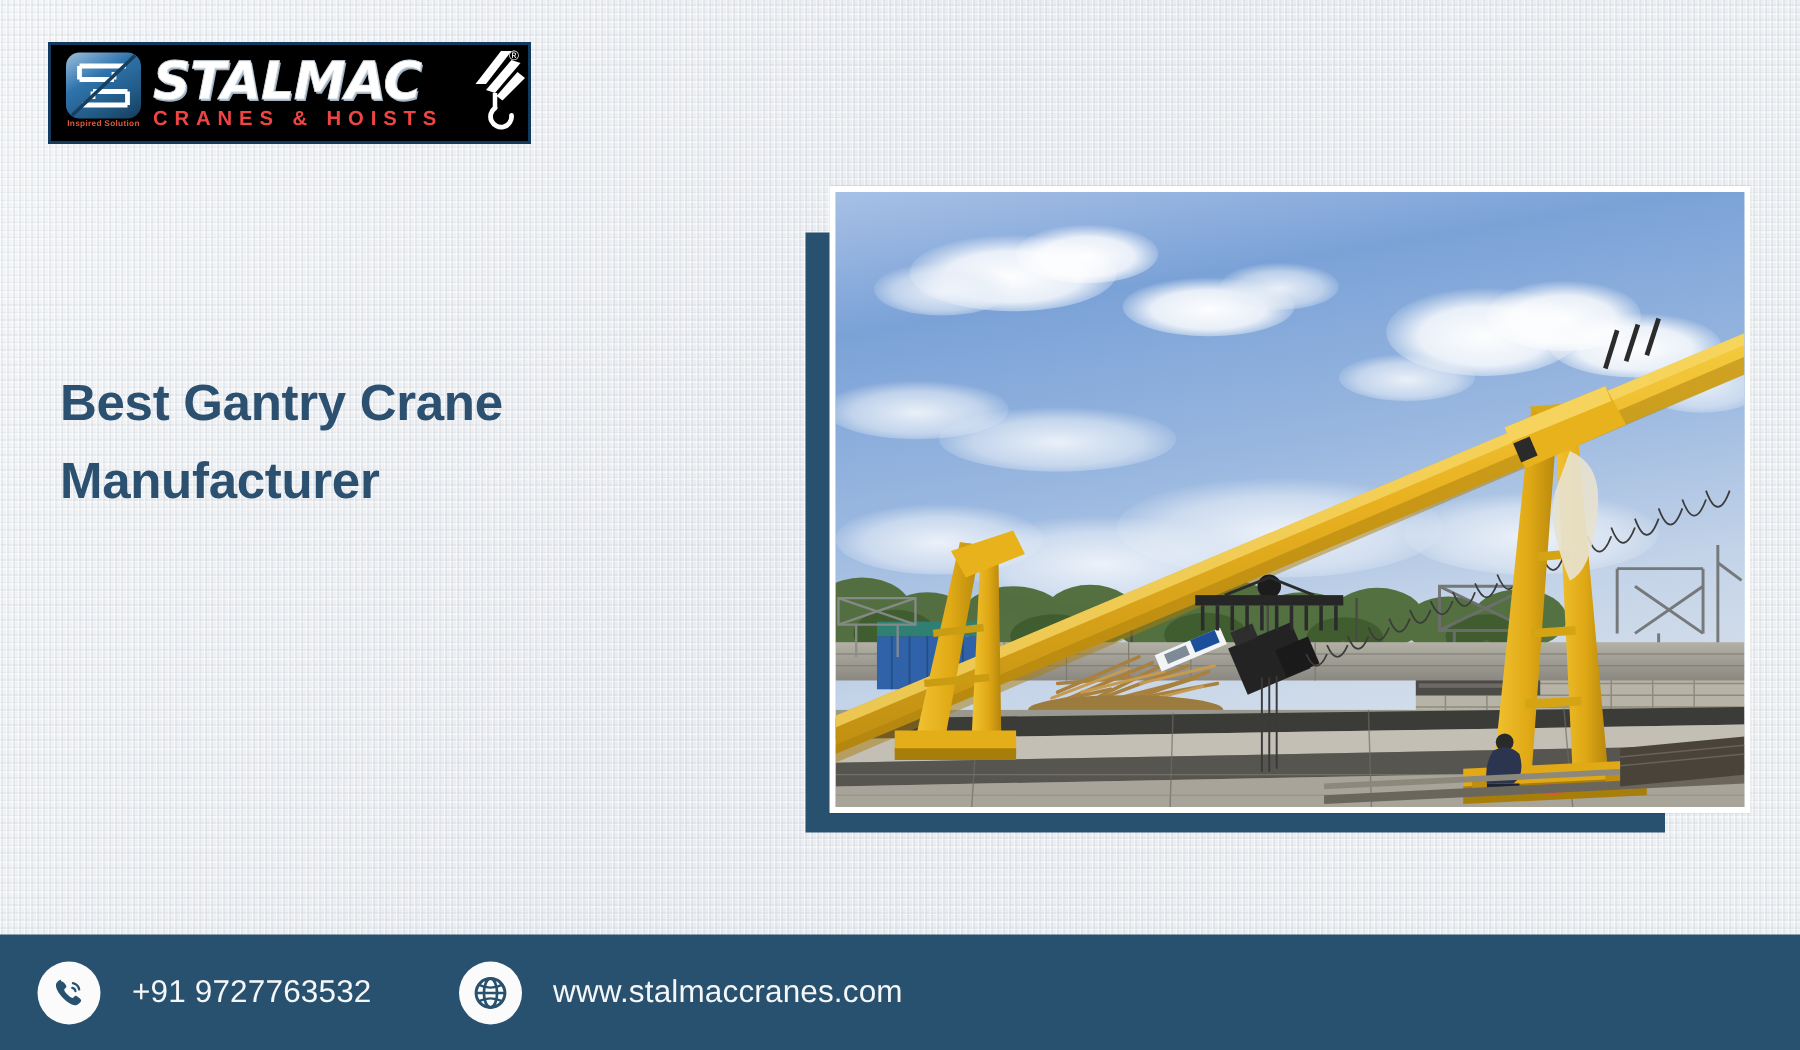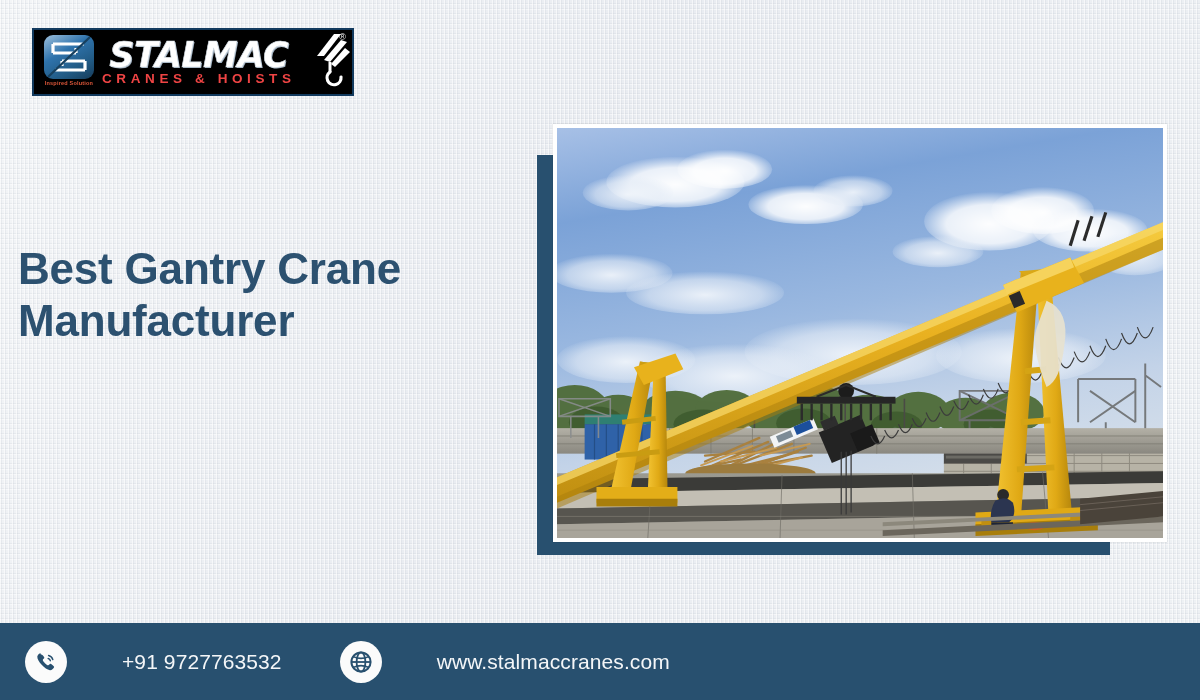--- a/index.html
+++ b/index.html
@@ -45,21 +45,20 @@
   .logo-badge svg { position: absolute; inset: 0; }
   .logo-tag {
     font-size: 5.5px; color: #e0583a; letter-spacing: 0.2px;
     font-weight: bold; margin-top: 1px; white-space: nowrap;
   }
   .logo-words {
     position: relative;
     margin-left: 4px;
     display: flex; flex-direction: column; justify-content: center;
     height: 54px;
-    align-items: center;
   }
   .logo-main {
     font-family: "DejaVu Sans", sans-serif;
     font-weight: bold; font-style: italic;
     font-size: 35px; line-height: 34px;
     color: #ffffff;
     letter-spacing: -0.5px;
     -webkit-text-stroke: 0.6px #cfd8e0;
     text-shadow: 1px 1px 0 #9fb0c0;
   }
@@ -70,23 +69,23 @@
     margin-top: -1px;
   }
   .logo-hook { position: absolute; right: -2px; top: 2px; width: 46px; height: 56px; }
   .logo-reg {
     position: absolute; right: 6px; top: 2px;
     color: #fff; font-size: 9px; font-family: "Liberation Sans", sans-serif;
   }
 
   
   #headline {
-    position: absolute; left: 18px; top: 243px;
+    position: absolute; left: 40px; top: 243px;
     width: 400px;
-    font-size: 44px; line-height: 52px;
+    font-size: 34px; line-height: 52px;
     font-weight: bold;
     color: #2c5170;
     letter-spacing: -0.2px;
   }
 
   
   #accent-bar {
     position: absolute; left: 537px; top: 155px;
     width: 573px; height: 400px;
     background: #28506f;
@@ -109,21 +108,20 @@
   
   #footer {
     position: absolute; left: 0; top: 623px;
     width: 1200px; height: 77px;
     background: #28506f;
     display: flex; align-items: center;
   }
   .contact {
     display: flex; align-items: center;
     height: 100%;
-    gap: 34px;
   }
   .contact.c1 { margin-left: 25px; }
   .contact.c2 { margin-left: 77px; }
   .contact.c3 { margin-left: 58px; text-align: center; }
   .ico {
     width: 42px; height: 42px; border-radius: 50%;
     background: #fbfbfb;
     display: flex; align-items: center; justify-content: center;
     flex: 0 0 auto;
   }

